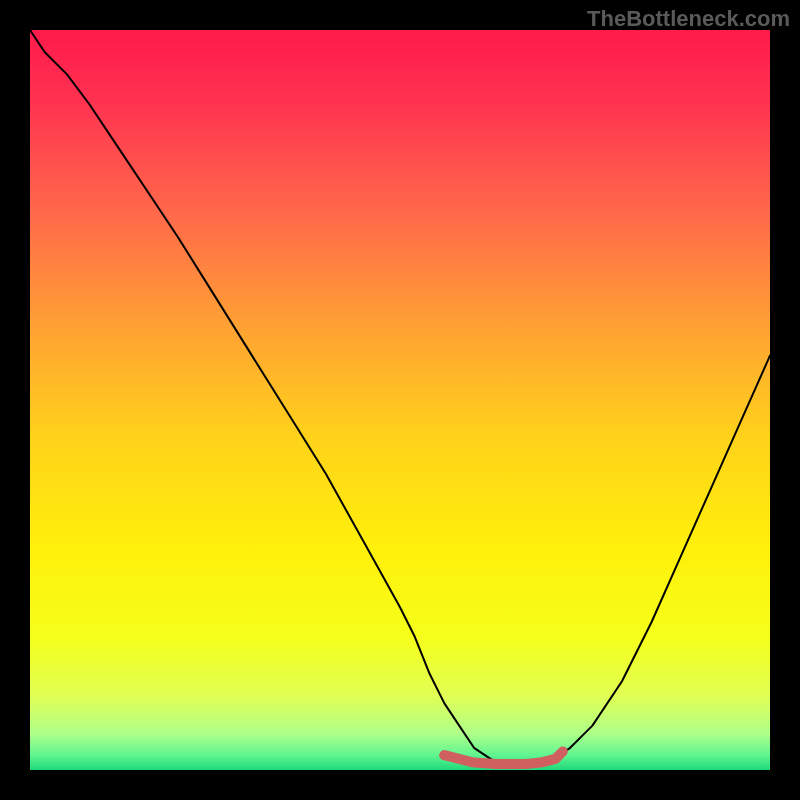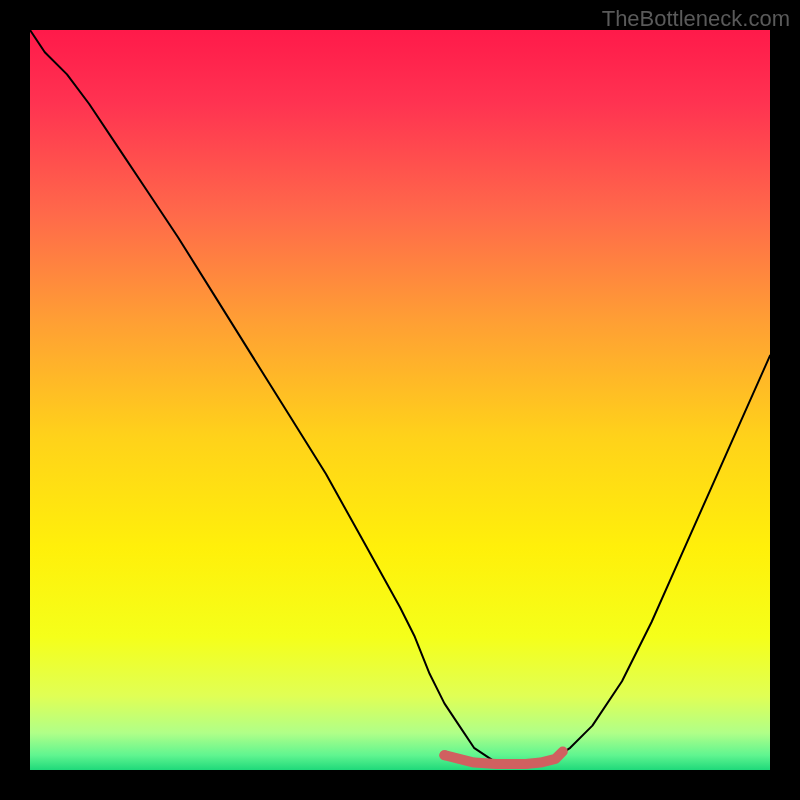--- a/index.html
+++ b/index.html
@@ -1,17 +1,17 @@
 <!DOCTYPE html>
 <html><head>
 <meta charset="utf-8">
 <style>
   * { margin: 0; padding: 0; box-sizing: border-box; }
   body { background: #000; width: 800px; height: 800px; position: relative; font-family: Arial, sans-serif; }
-  .watermark { position: absolute; top: 6px; right: 10px; color: #5a5a5a; font-size: 22px; font-weight: 400; z-index: 10; }
+  .watermark { position: absolute; top: 6px; right: 10px; color: #5a5a5a; font-size: 22px; font-weight: 700; z-index: 10; }
   .plot-area { position: absolute; left: 30px; top: 30px; width: 740px; height: 740px; }
   .gradient-bg { position: absolute; left: 0; top: 0; width: 100%; height: 100%; }
   svg.overlay { position: absolute; left: 0; top: 0; width: 100%; height: 100%; }
 </style>
 </head>
 <body>
 
 <div class="watermark">TheBottleneck.com</div>
 
 <div class="plot-area">

